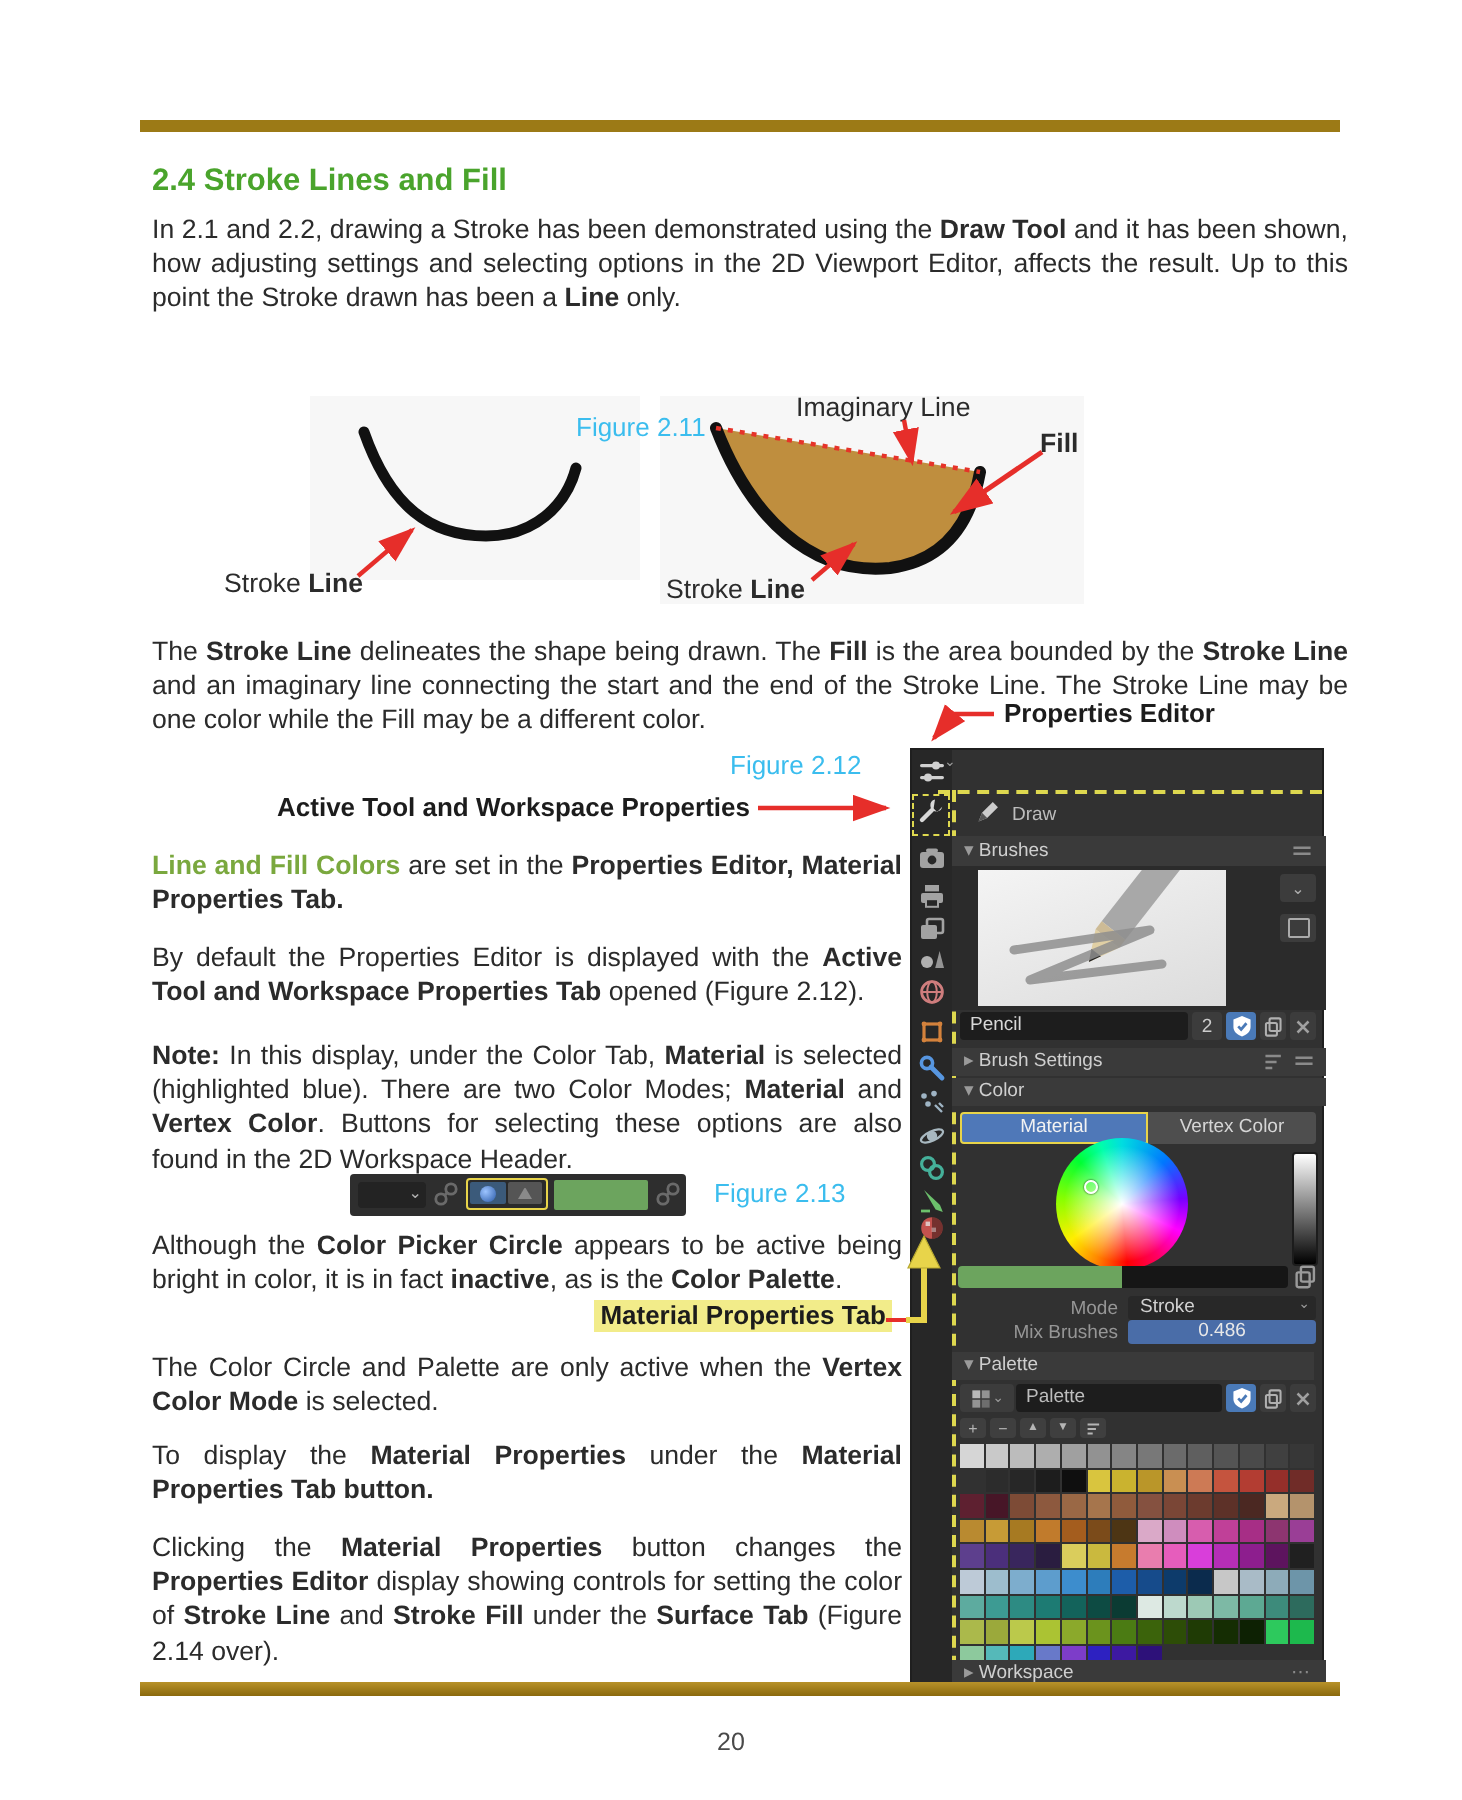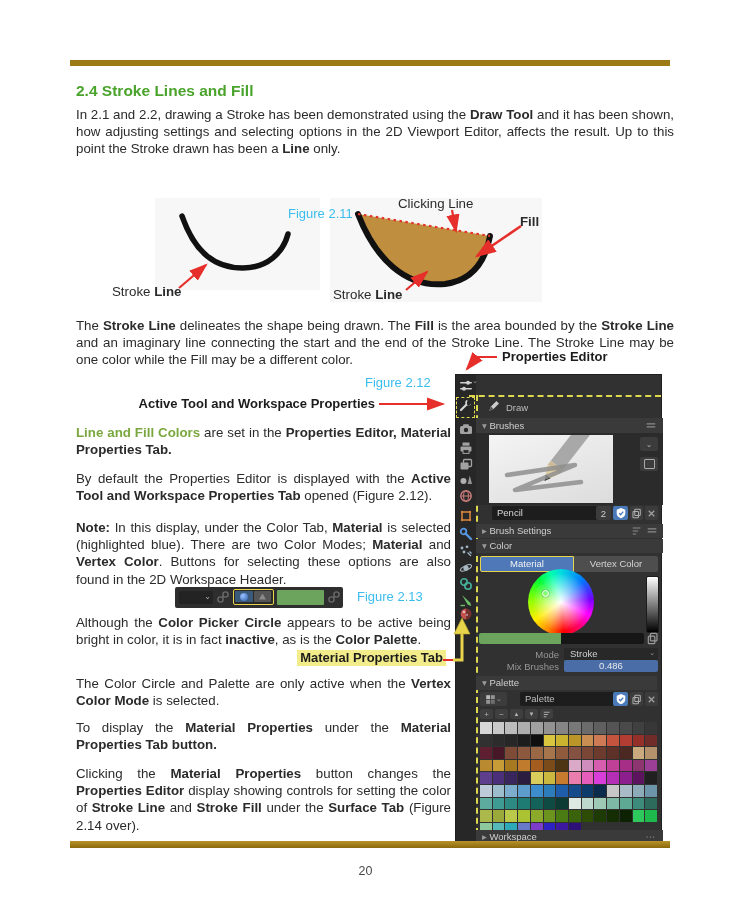--- a/index.html
+++ b/index.html
@@ -19,21 +19,21 @@
   .hl{background:#f2ec8a;padding:0 3px 1px 3px;}
   .figbox{background:#f7f7f7;}
   .pagenum{left:0;top:864px;width:731px;text-align:center;font-size:12.5px;color:#4a4a4a;}
 
   
   .panel{left:455px;top:374px;width:207px;height:471px;background:#313131;border:1px solid #1f1f1f;box-sizing:border-box;font-size:9.5px;color:#c3c3c3;}
   .panel .abs{position:absolute;}
   .tabcol{left:0;top:0;width:20px;height:469px;background:#272727;}
   .tab{position:absolute;left:3px;width:14px;height:14px;}
   .sec{background:#3a3a3a;color:#cfcfcf;}
-  .sunken{background:#1d1d1d;border-radius:2px;color:#d8d8d8;margin-left:12px;}
+  .sunken{background:#1d1d1d;border-radius:2px;color:#d8d8d8;}
   .btn-dark{background:#3c3c3c;border-radius:2px;display:flex;align-items:center;justify-content:center;}
   .dashY{border:1.6px dashed #ded84f;}
   .lineY{background:none;border-left:2px dashed #ded84f;}
   .hlineY{border-top:2px dashed #ded84f;}
   .wheel{border-radius:50%;
      background:radial-gradient(circle,#ffffff 0%,rgba(255,255,255,0) 62%),
      conic-gradient(from 0deg,#00dde0,#0077ff 45deg,#7700ff 85deg,#ff00ff 115deg,#ff0066 145deg,#ff0000 175deg,#ff8800 205deg,#ffee00 235deg,#88ff00 275deg,#00ff33 315deg,#00ffaa 340deg,#00dde0 360deg);}
   .vslider{background:linear-gradient(#ffffff,#000000);border-radius:2px;border:1px solid #1c1c1c;}
   .pal-grid{display:grid;grid-template-columns:repeat(14,1fr);gap:1px;}
   .pal-grid div{height:11.6px;}
@@ -58,21 +58,21 @@
   </div>
   <div class="abs figbox" style="left:330px;top:198px;width:212px;height:104px;">
     <svg width="212" height="104" viewBox="0 0 212 104">
       <path d="M 28,16 L 160,38 C 156,60 145,82 115,86 C 75,90 45,60 28,16 Z" fill="#bf8e3e"></path>
       <path d="M 28,16 C 45,60 75,90 115,86 C 145,82 156,60 160,38" fill="none" stroke="#111" stroke-width="6" stroke-linecap="round"></path>
       <path d="M 28,16 L 160,38" fill="none" stroke="#e63329" stroke-width="2.2" stroke-dasharray="2.5,3.5"></path>
     </svg>
   </div>
   <div class="abs figlabel" style="left:288px;top:206px;">Figure 2.11</div>
   <div class="abs para" style="left:112px;top:283px;"><span>Stroke </span><span class="s-b">Line</span></div>
-  <div class="abs para" style="left:398px;top:195px;">Clicking Line</div>
+  <div class="abs para" style="left:398px;top:195px;">Imaginary Line</div>
   <div class="abs para s-b" style="left:520px;top:213px;">Fill</div>
   <div class="abs para" style="left:333px;top:286px;"><span>Stroke </span><span class="s-b">Line</span></div>
 
   <div class="abs para w-full" style="top:317px;"><span>The </span><span class="s-b">Stroke Line</span><span> delineates the shape being drawn. The </span><span class="s-b">Fill</span><span> is the area bounded by the </span><span class="s-b">Stroke Line</span><span> and an imaginary line connecting the start and the end of the Stroke Line.  The Stroke Line may be one color while the Fill may be a different color.</span></div>
 
   <div class="abs bold-label" style="left:502px;top:349px;">Properties Editor</div>
   <div class="abs figlabel" style="left:365px;top:375px;">Figure 2.12</div>
   <div class="abs bold-label" style="left:76px;top:396px;width:299px;text-align:right;">Active Tool and Workspace Properties</div>
 
   <div class="abs para w-col" style="top:424px;"><span class="s-g">Line and Fill Colors</span><span> are set in the </span><span class="s-b">Properties Editor, Material Properties Tab.</span></div>

